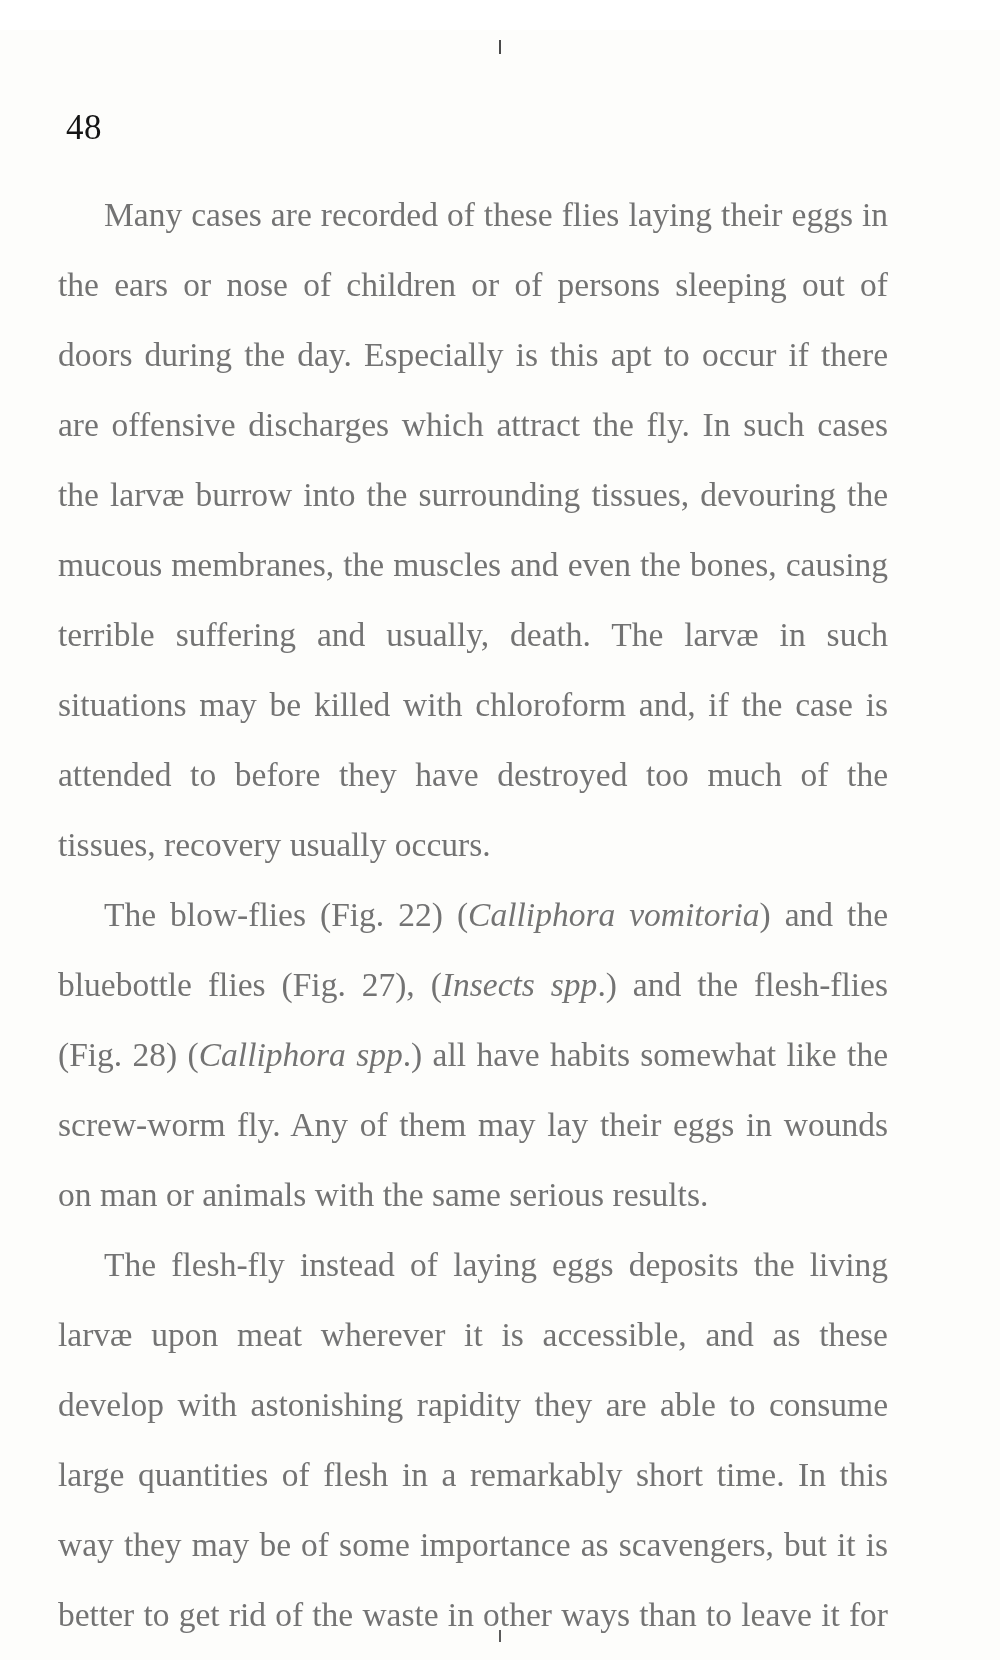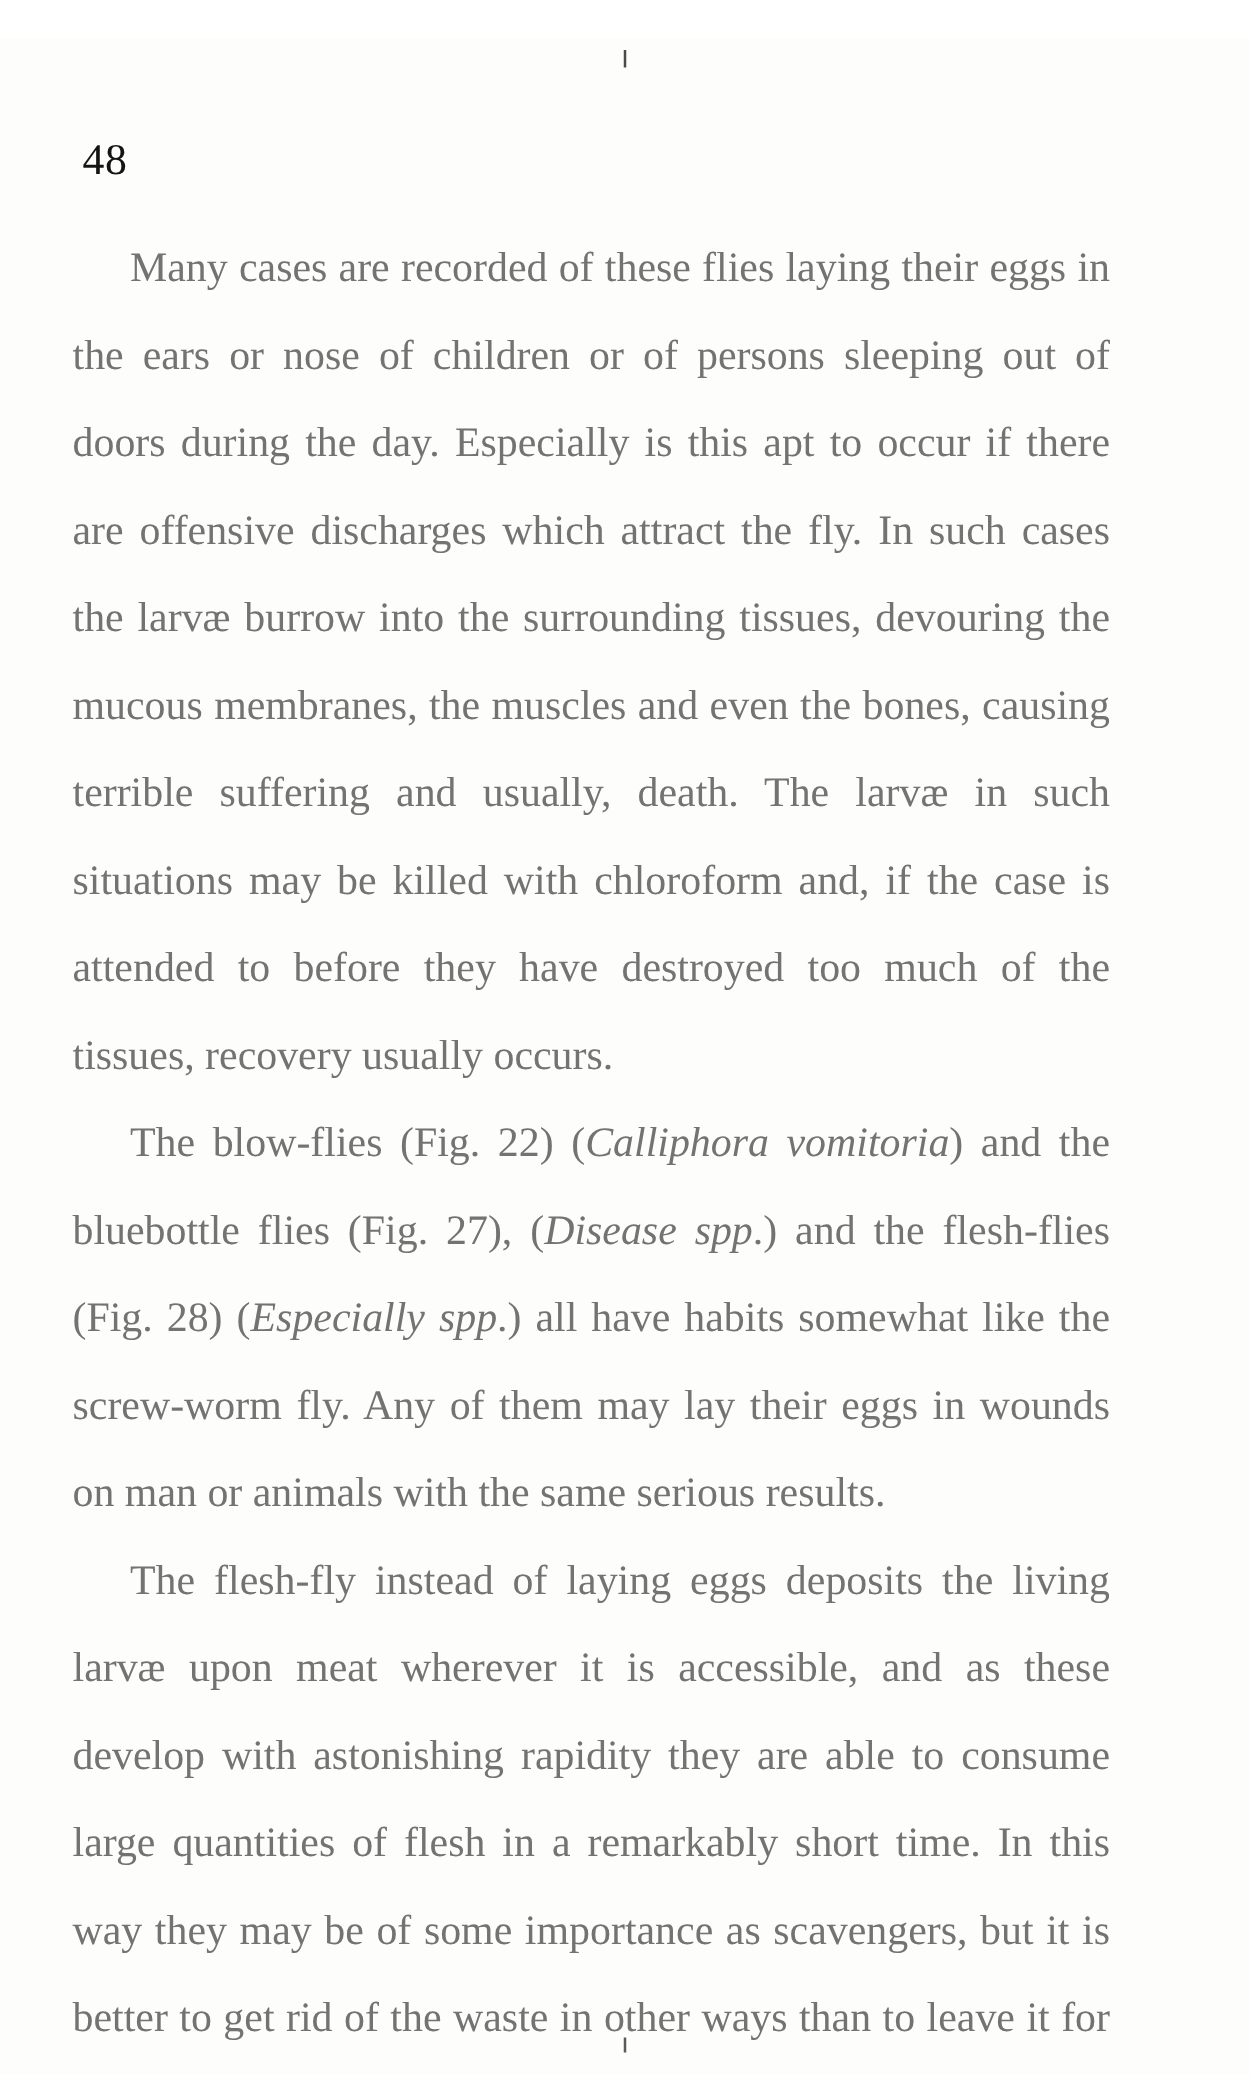--- a/index.html
+++ b/index.html
@@ -98,19 +98,19 @@
 <div class="page">
 
   <div class="top-mark"></div>
 
   <div class="header">
     <div class="folio">48</div>
   </div>
 
   <div class="body-text">
       <p><span>Many cases are recorded of these flies laying their eggs in the ears or nose of children or of persons sleeping out of doors during the day.  Especially is this apt to occur if there are offensive discharges which attract the fly.  In such cases the larvæ burrow into the surrounding tissues, devouring the mucous membranes, the muscles and even the bones, causing terrible suffering and usually, death.  The larvæ in such situations may be killed with chloroform and, if the case is attended to before they have destroyed too much of the tissues, recovery usually occurs.</span></p>
-      <p><span>The blow-flies (Fig. 22) (</span><em>Calliphora vomitoria</em><span>) and the bluebottle flies (Fig. 27), (</span><em>Disease spp</em><span>.) and the flesh-flies (Fig. 28) (</span><em>Especially spp</em><span>.) all have habits somewhat like the screw-worm fly.  Any of them may lay their eggs in wounds on man or animals with the same serious results.</span></p>
+      <p><span>The blow-flies (Fig. 22) (</span><em>Calliphora vomitoria</em><span>) and the bluebottle flies (Fig. 27), (</span><em>Insects spp</em><span>.) and the flesh-flies (Fig. 28) (</span><em>Calliphora spp</em><span>.) all have habits somewhat like the screw-worm fly.  Any of them may lay their eggs in wounds on man or animals with the same serious results.</span></p>
       <p><span>The flesh-fly instead of laying eggs deposits the living larvæ upon meat wherever it is accessible, and as these develop with astonishing rapidity they are able to consume large quantities of flesh in a remarkably short time.  In this way they may be of some importance as scavengers, but it is better to get rid of the waste in other ways than to leave it for a breeding-place for flies that are capable of causing so much damage and suffering.</span></p>
     </div>
 
   <div class="bottom-mark"></div>
 
 </div>
 
 </body></html>

